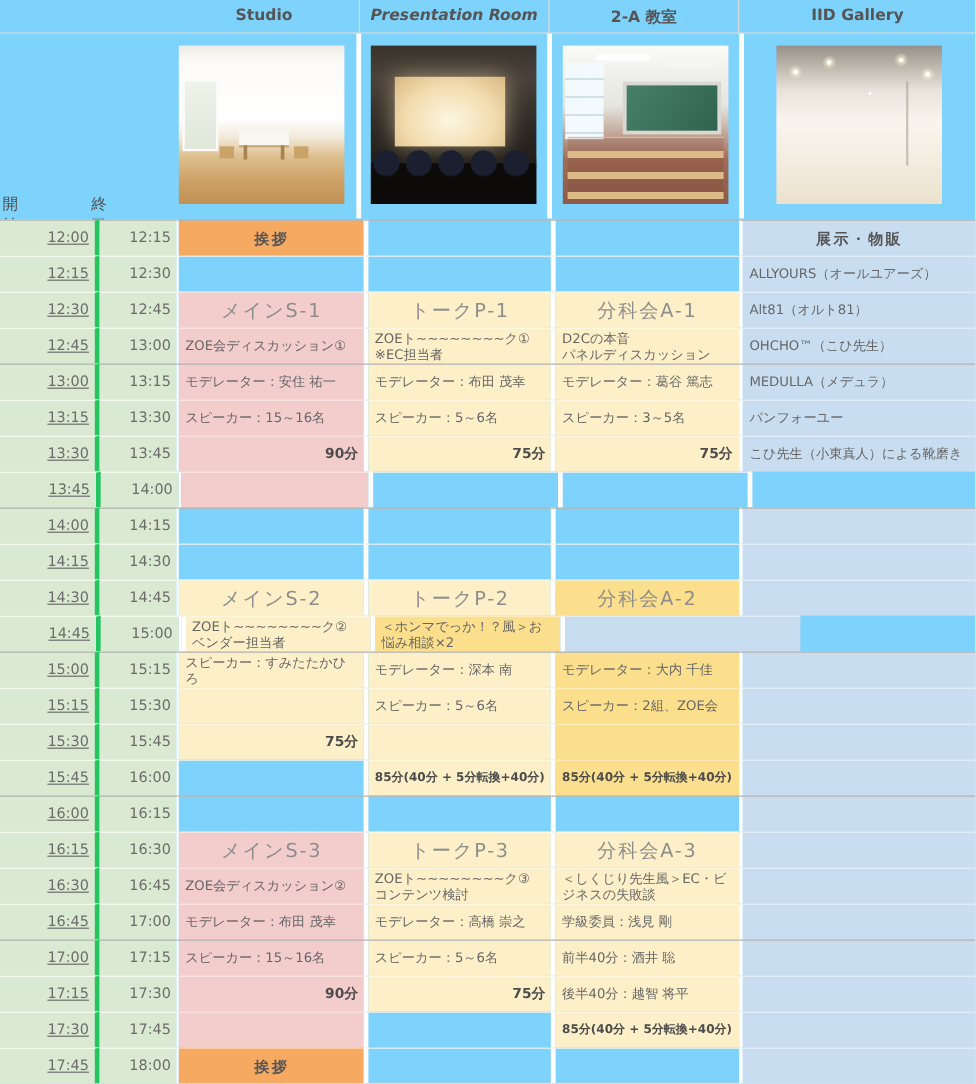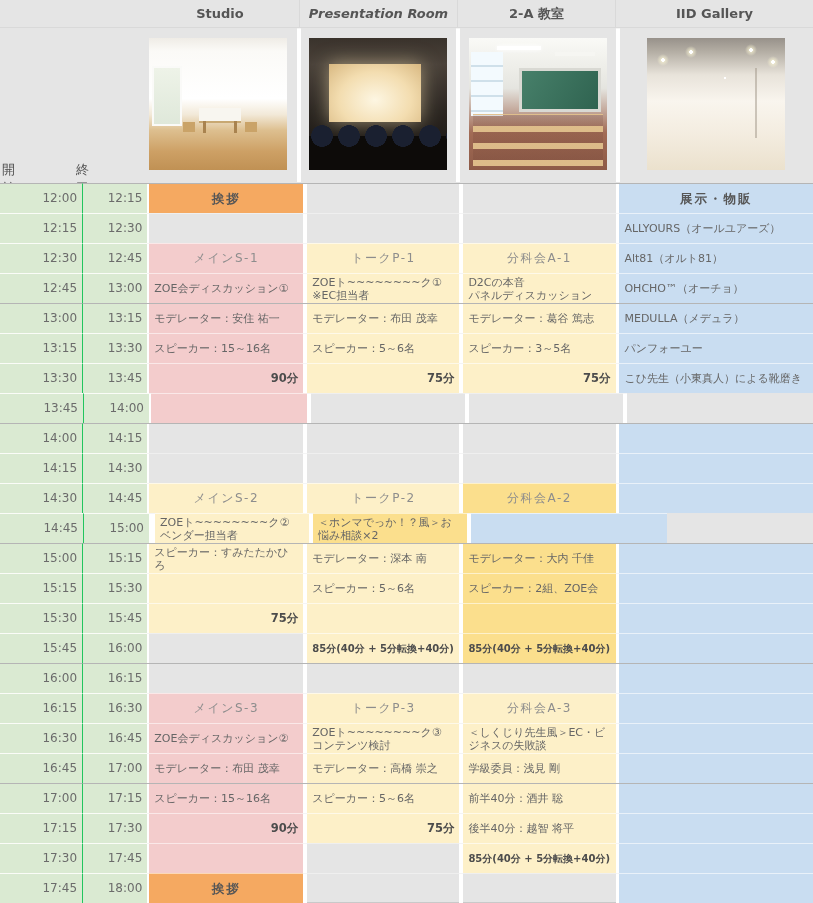--- a/index.html
+++ b/index.html
@@ -2,21 +2,21 @@
 <html><head>
 <meta charset="utf-8">
 <style>
   :root{
     --green:#DAEAD2; --orange:#F5A961; --pink:#F3CCCC;
     --cream:#FDF0C8; --yellow:#FBDF8D; --blue:#C9DDF1;
     --hourline:#B5B5B5; --softline:#EFEFEF; --headline:#D9D9D9;
   }
   html,body{margin:0;padding:0;background:#fff;}
   .stage{
-    position:relative;width:813px;height:903px;background:#e5e5e5;overflow:hidden;
+    position:relative;width:813px;height:903px;background:#7dd3fc;overflow:hidden;
     font-family:"DejaVu Sans","Liberation Sans",sans-serif;
     box-shadow: inset 0 -1px 0 #C9C9C9;
   }
   
   .header-row{display:flex;height:28px;border-bottom:1px solid var(--headline);box-sizing:border-box;}
   .h-spacer{width:141px;}
   .h-cell{display:flex;align-items:center;justify-content:center;
     font-size:13px;font-weight:bold;color:#555;box-sizing:border-box;}
   .h-studio{width:158px;}
   .h-pres{width:158px;border-left:1px solid var(--headline);font-style:italic;}
@@ -69,35 +69,35 @@
   .axis{position:absolute;left:0;top:161px;height:22px;font-size:13px;color:#4e4e4e;}
   .axis .lbl-start{position:absolute;left:2px;top:0;}
   .axis .lbl-end{position:absolute;left:76px;top:0;}
   
   #rows{position:absolute;left:0;top:183px;width:813px;}
   .row{display:flex;height:30px;}
   .cell{box-sizing:border-box;display:flex;align-items:center;
     padding:1px 5px;font-size:11px;line-height:13px;color:#666;
     border-top:1px solid var(--softline);overflow:visible;}
   .cell span{white-space:pre-line;}
-  .w-start{width:84px;border-right:1px solid #22c55e;}
+  .w-start{width:84px;border-right:4px solid #22c55e;text-decoration:underline;}
   .w-end{width:65px;}
   .g2{width:2px;background:#fff;border-top:1px solid #F5F5F5;box-sizing:border-box;}
   .g4{width:4px;background:#fff;border-top:1px solid #F5F5F5;box-sizing:border-box;}
   .w-studio{width:156px;} .w-pres{width:154px;} .w-class{width:154px;} .w-gallery{width:196px;}
   .time{background:var(--green);justify-content:flex-end;font-size:12px;color:#6b6b6b;border-top-color:rgba(255,255,255,.85);}
   .bg-orange{background:var(--orange);border-top-color:rgba(255,255,255,.55);}
   .bg-pink{background:var(--pink);border-top-color:rgba(255,255,255,.55);}
   .bg-cream{background:var(--cream);border-top-color:rgba(255,255,255,.6);}
   .bg-yellow{background:var(--yellow);border-top-color:rgba(255,255,255,.55);}
   .bg-blue{background:var(--blue);border-top-color:rgba(255,255,255,.6);}
   .row.hour .cell,.row.hour .g2,.row.hour .g4{border-top-color:var(--hourline);}
   .a-center{justify-content:center;text-align:right;}
   .a-right{justify-content:flex-end;}
-  .s-title{font-size:12px;color:#8d8d8d;letter-spacing:1.5px;}
+  .s-title{font-size:16px;color:#8d8d8d;letter-spacing:1.5px;}
   .s-title-strong{font-size:12.5px;color:#565656;font-weight:bold;letter-spacing:2px;}
   .s-duration{font-weight:bold;color:#4c4c4c;font-size:11.5px;}
   .s-duration-long{font-weight:bold;color:#4c4c4c;font-size:10px;}
   .s-duration-long span{white-space:nowrap;}
 </style>
 </head>
 <body>
 
 <div class="stage">
 
@@ -213,21 +213,21 @@
           <span>ZOEト~~~~~~~~ク①
 ※EC担当者</span>
         </div>
         <div class="g4"></div>
         <div class="cell w-class bg-cream">
           <span>D2Cの本音
 パネルディスカッション</span>
         </div>
         <div class="g4"></div>
         <div class="cell w-gallery bg-blue">
-          <span>OHCHO™（オーチョ）</span>
+          <span>OHCHO™（こひ先生）</span>
         </div>
       </div>
       <div class="row hour">
         <div class="cell time w-start">13:00</div>
         <div class="cell time w-end">13:15</div>
         <div class="g2"></div>
         <div class="cell w-studio bg-pink">
           <span>モデレーター：安住 祐一</span>
         </div>
         <div class="g4"></div>

